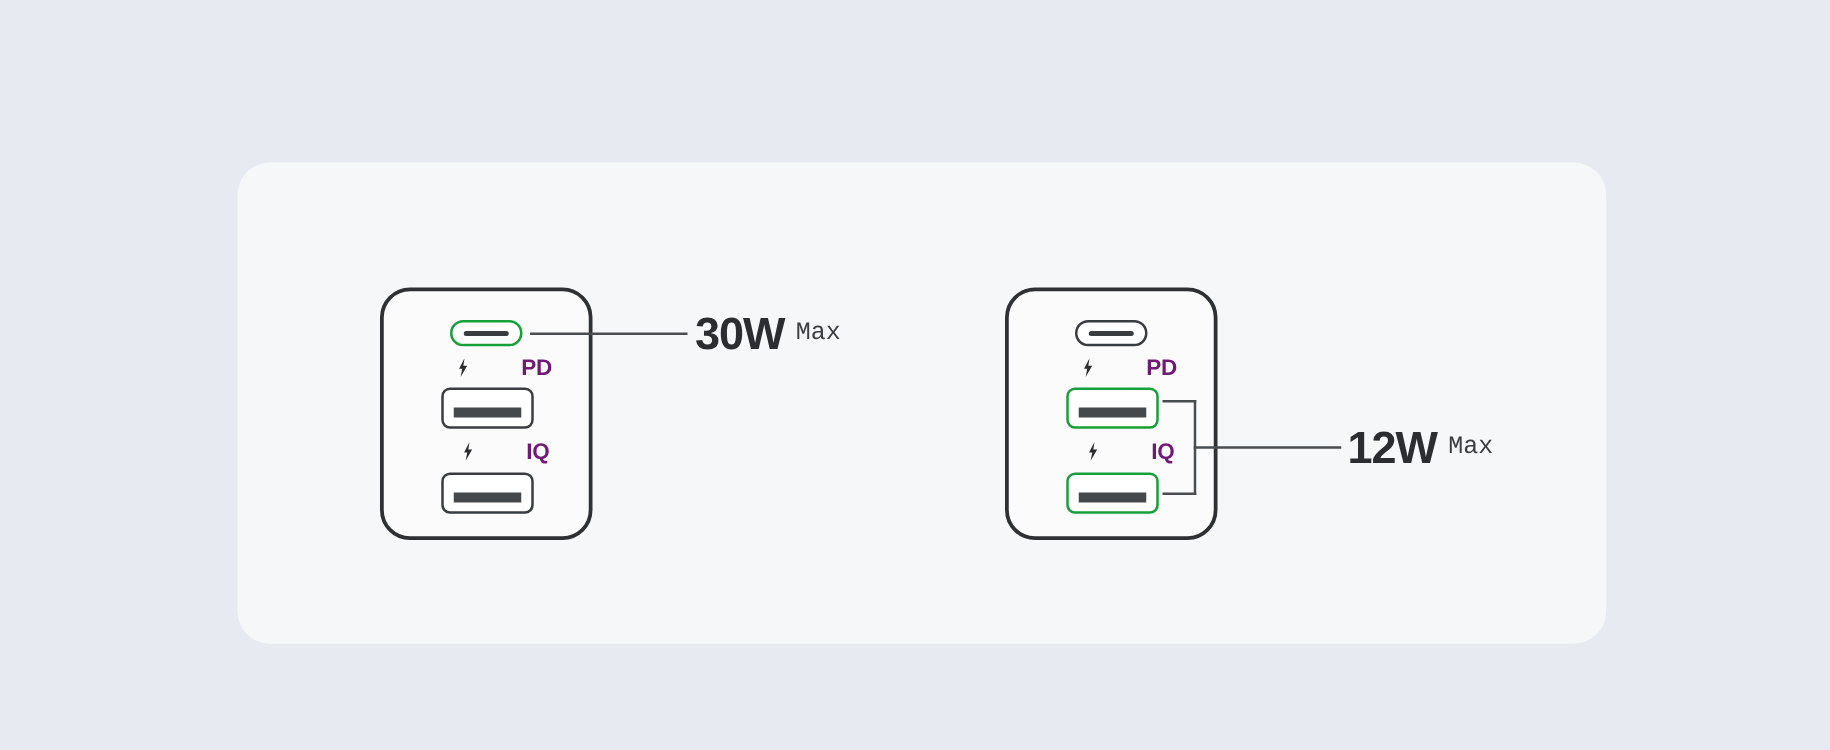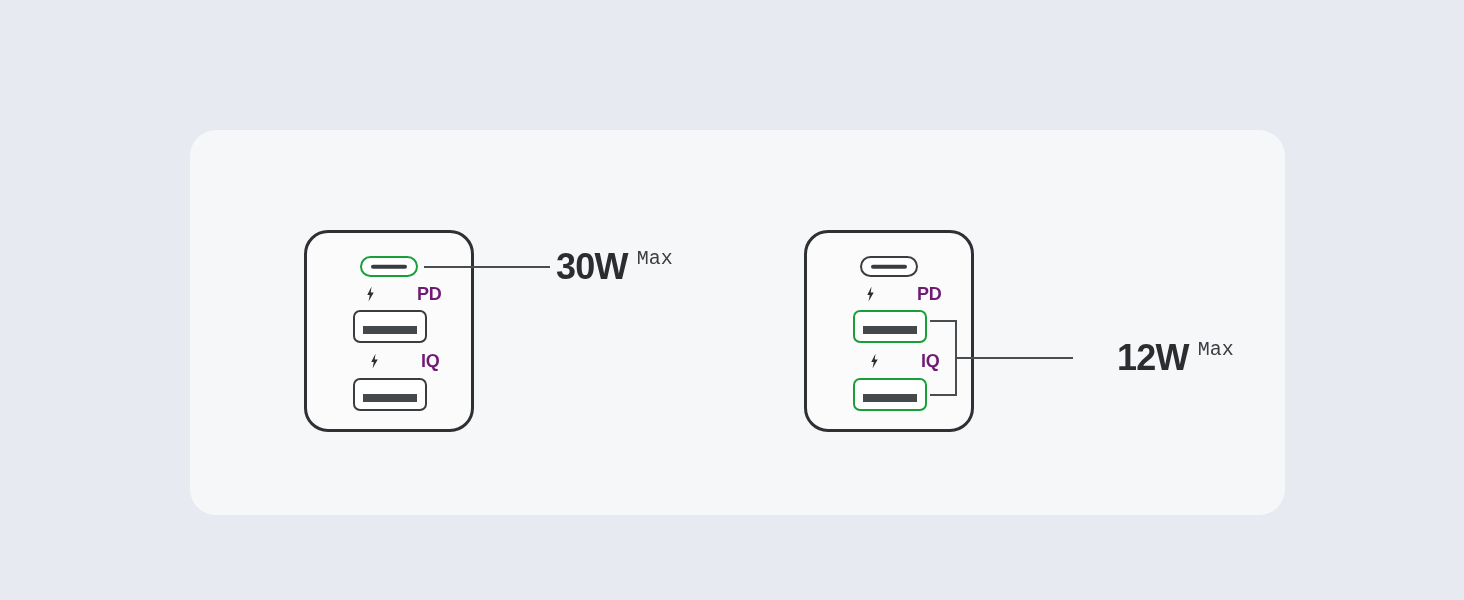--- a/index.html
+++ b/index.html
@@ -126,21 +126,21 @@
     border: 2px solid #4a4d50;
     border-left: none;
     box-sizing: border-box;
     background: transparent;
   }
 
   
   .callout {
     position: absolute;
     display: flex;
-    align-items: flex-start;
+    align-items: center;
     white-space: nowrap;
   }
   .callout .callout-value {
     font-size: 36px;
     font-weight: bold;
     color: #2b2d30;
     letter-spacing: -0.8px;
     line-height: 1;
   }
   .callout .callout-unit {
@@ -214,19 +214,19 @@
     </div>
 
     <div class="usb-a-port highlight" style="left: 663px; top: 248px;">
       <div class="usb-a-slot"></div>
     </div>
 
     <div class="bracket" style="left: 740px; top: 190px; width: 27px; height: 76px;"></div>
 
     <div class="leader-line" style="left: 765px; top: 227px; width: 118px;"></div>
 
-    <div class="callout" style="left: 927px; top: 210px;">
+    <div class="callout" style="left: 888px; top: 210px;">
       <span class="callout-value">12W</span>
       <span class="callout-unit">Max</span>
     </div>
   </div>
 
 </div>
 
 </body></html>

